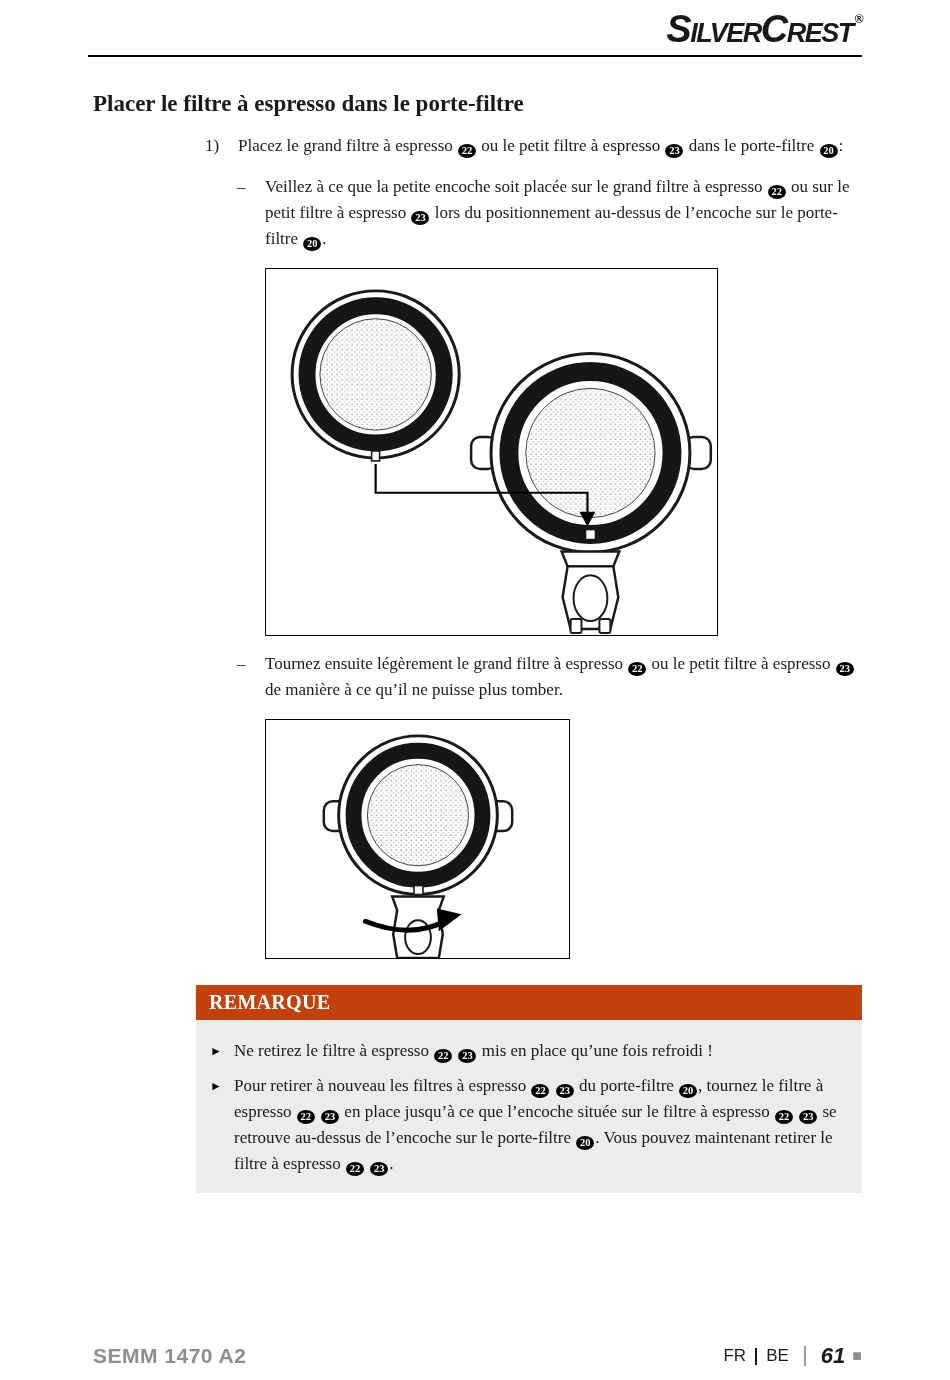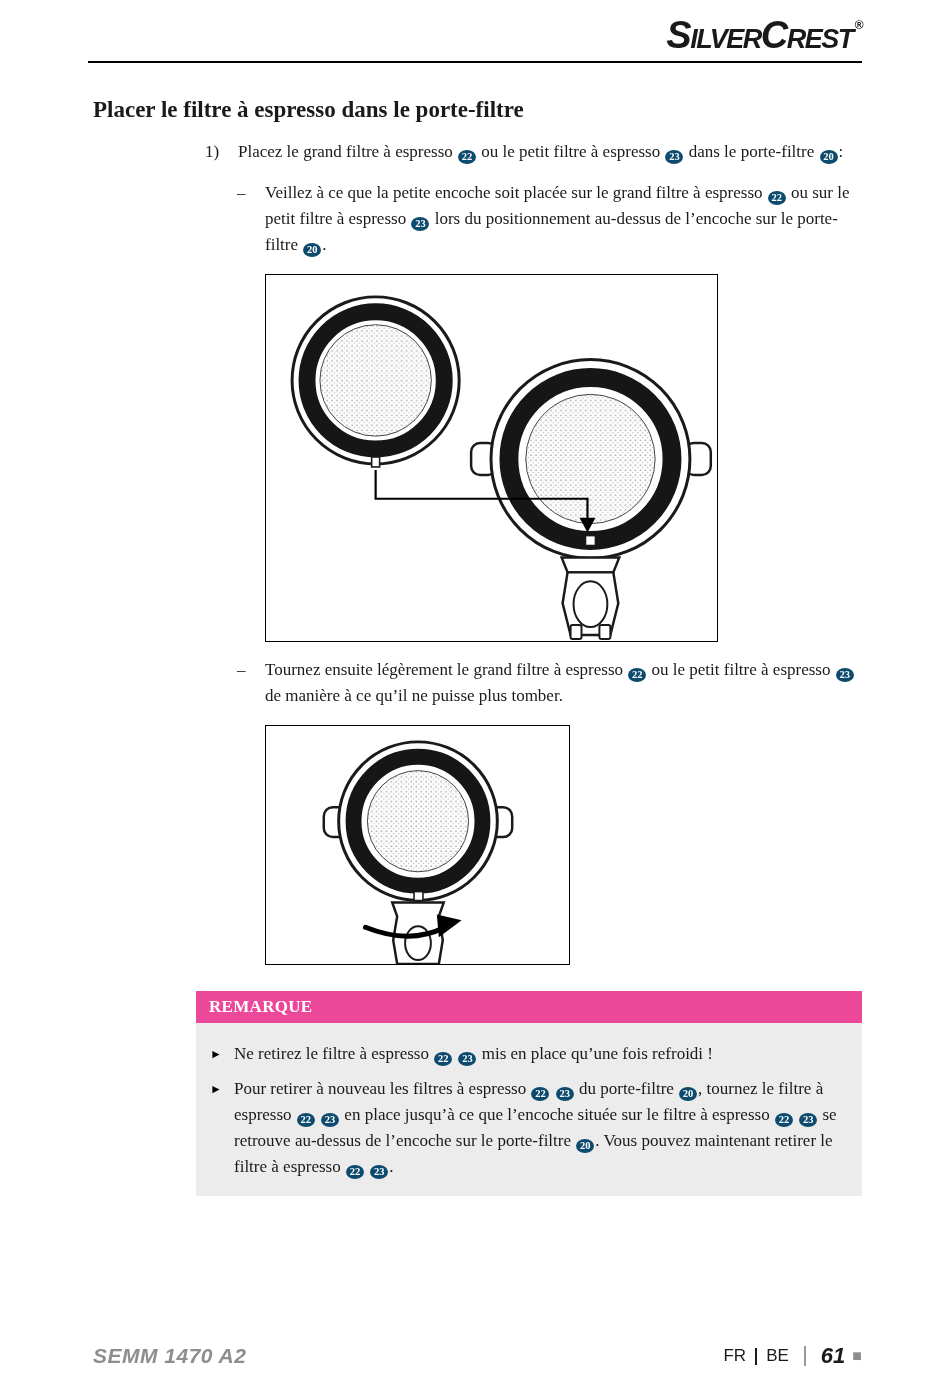--- a/index.html
+++ b/index.html
@@ -2,21 +2,21 @@
 <html><head>
 <meta charset="utf-8">
 <style>
   html,body { margin:0; padding:0; }
   body {
     width:950px; height:1380px; background:#ffffff;
     font-family:"Liberation Sans", sans-serif; color:#1a1a1a;
     position:relative; overflow:hidden;
   }
   
-  .header { padding:16px 88px 0 88px; }
+  .header { padding:10px 88px 0 88px; }
   .logo-row { text-align:right; }
   .logo {
     display:inline-block; font-variant:small-caps; font-style:italic;
     font-weight:bold; font-size:38px; letter-spacing:-1.5px; line-height:1;
   }
   .logo .reg { font-variant:normal; font-style:normal; font-size:12px; vertical-align:19px; margin-left:2px; font-weight:bold;}
   .rule { border:none; border-top:2px solid #000; margin:7px 0 0 0; }
 
   
   .content { padding:0 88px 0 93px;font-family:Liberation Serif, serif; }
@@ -30,34 +30,34 @@
   .sub .dash { width:28px; flex:none; }
   .sub-body { flex:1; }
 
   .figure { margin:16px 0 0 172px; border:1.6px solid #000; box-sizing:border-box; background:#fff; }
   .figure.f1 { width:453px; height:368px; }
   .figure.f2 { width:305px; height:240px; }
   .figure svg { display:block; width:100%; height:100%; }
 
   .badge {
     display:inline-flex; align-items:center; justify-content:center;
-    width:18px; height:14px; border-radius:50%; background:#0c4a6e;
+    width:18px; height:14px; border-radius:50%; background:#000000;
     color:#fff; font-size:10.5px; font-weight:bold; vertical-align:-3px;
     margin:0 1px;
   }
 
   .remark { margin:26px 0 0 103px; width:666px; }
-  .remark-header { background:#ec4899; color:#fff; font-weight:bold; font-size:17px; padding:6px 13px; letter-spacing:0.3px; }
+  .remark-header { background:#c2410c; color:#fff; font-weight:bold; font-size:20px; padding:6px 13px; letter-spacing:0.3px; }
   .remark-body { background:#ececec; padding:9px 14px 16px 14px; }
   .note { display:flex; margin-top:9px; font-size:17px; line-height:26px; }
   .note .tri { width:24px; flex:none; font-size:12px; line-height:26px; color:#000; }
   .note-body { flex:1; }
 
   .footer { position:absolute; left:93px; right:88px; top:1343px; display:flex; justify-content:space-between; align-items:center; }
-  .model { font-weight:bold; font-style:italic; color:#8e8e8e; font-size:21px; letter-spacing:0.5px; }
+  .model { font-weight:bold; color:#8e8e8e; font-size:21px; letter-spacing:0.5px; }
   .footer-right { display:flex; align-items:center; font-size:17px; }
   .vbar { display:inline-block; width:2px; }
   .vbar.dark { background:#1a1a1a; height:17px; margin:0 9px; }
   .vbar.light { background:#9a9a9a; height:20px; margin:0 15px; }
   .pagenum { font-weight:bold; font-style:italic; font-size:22px; }
   .endsq { color:#8e8e8e; font-size:16px; margin-left:7px; }
 </style>
 </head>
 <body>
 

